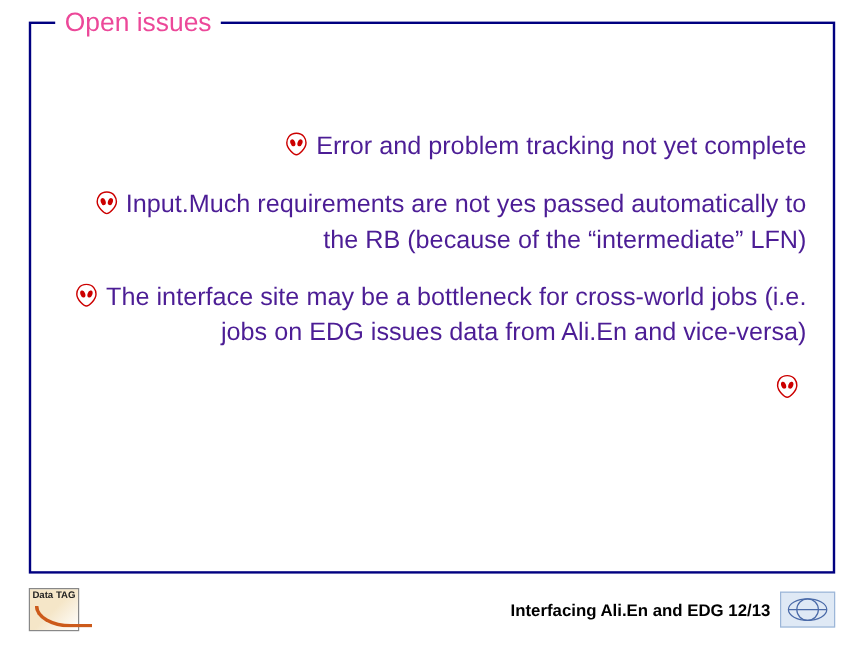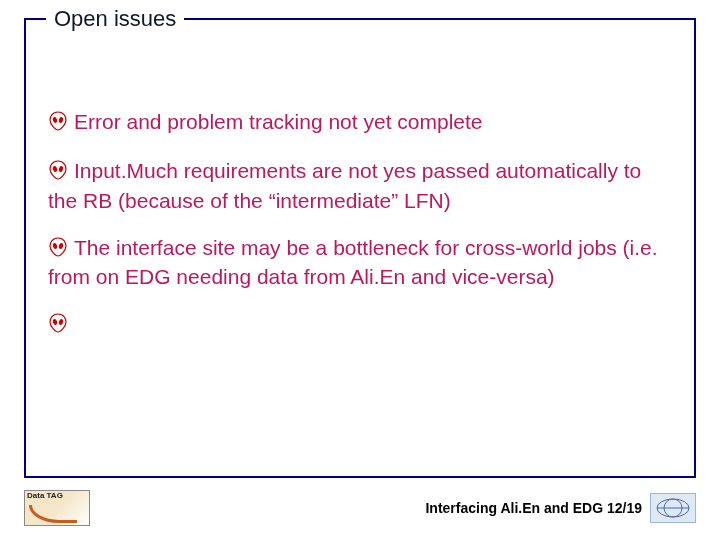--- a/index.html
+++ b/index.html
@@ -20,52 +20,53 @@
   }
   .title-wrap {
     position: absolute;
     top: -14px;
     left: 20px;
     background: #fff;
     padding: 0 8px;
   }
   .title {
     font-size: 22px;
-    color: #0f172a;
+    color: #ec4899;
     font-weight: normal;
   }
   .content {
     position: absolute;
     top: 108px;
     left: 48px;
     right: 48px;
-    color: #be185d;
+    color: #4c1d95;
     font-size: 21px;
     line-height: 1.3;
+    text-align: right;
   }
   .item {
     margin-bottom: 20px;
   }
   .bullet-icon {
     display: inline-block;
     vertical-align: -2px;
     margin-right: 6px;
   }
   .footer {
     position: absolute;
     left: 24px;
     right: 24px;
     bottom: 8px;
     height: 48px;
     display: flex;
     align-items: center;
     font-family: "Comic Sans MS", cursive, sans-serif;
   }
   .logo-left {
-    width: 66px;
+    width: 42px;
     height: 36px;
     border: 1px solid #888;
     background: linear-gradient(135deg,#f5e6c8 0%, #f5e6c8 50%, #fff 100%);
     position: relative;
     display: flex;
     flex-direction: column;
     justify-content: flex-start;
     font-size: 8px;
     font-weight: bold;
     color: #222;
@@ -139,40 +140,40 @@
         </svg>
       </span><span>Input.Much requirements are not yes passed automatically to the RB (because of the “intermediate” LFN)</span>
     </div>
     <div class="item">
       <span class="bullet-icon">
         <svg width="20" height="20" viewBox="0 0 20 20">
           <path d="M10 1 C4 1 2 6 2 9 C2 14 8 19 10 19 C12 19 18 14 18 9 C18 6 16 1 10 1 Z" fill="none" stroke="#cc0000" stroke-width="1.2"></path>
           <ellipse cx="7" cy="9" rx="2" ry="3" fill="#cc0000" transform="rotate(-20 7 9)"></ellipse>
           <ellipse cx="13" cy="9" rx="2" ry="3" fill="#cc0000" transform="rotate(20 13 9)"></ellipse>
         </svg>
-      </span><span>The interface site may be a bottleneck for cross-world jobs (i.e. from on EDG needing data from Ali.En and vice-versa)</span>
+      </span><span>The interface site may be a bottleneck for cross-world jobs (i.e. jobs on EDG issues data from Ali.En and vice-versa)</span>
     </div>
     <div class="item">
       <span class="bullet-icon">
         <svg width="20" height="20" viewBox="0 0 20 20">
           <path d="M10 1 C4 1 2 6 2 9 C2 14 8 19 10 19 C12 19 18 14 18 9 C18 6 16 1 10 1 Z" fill="none" stroke="#cc0000" stroke-width="1.2"></path>
           <ellipse cx="7" cy="9" rx="2" ry="3" fill="#cc0000" transform="rotate(-20 7 9)"></ellipse>
           <ellipse cx="13" cy="9" rx="2" ry="3" fill="#cc0000" transform="rotate(20 13 9)"></ellipse>
         </svg>
       </span>
     </div>
   </div>
 
   <div class="footer">
     <div class="logo-left">
       <span>Data TAG</span>
       <div class="arc"></div>
     </div>
     <div class="foot-right">
-      <div>Interfacing Ali.En and EDG 12/19</div>
+      <div>Interfacing Ali.En and EDG 12/13</div>
     </div>
     <div class="logo-right">
       <svg width="40" height="24" viewBox="0 0 40 24">
         <ellipse cx="20" cy="12" rx="16" ry="9" fill="none" stroke="#4a6aa8" stroke-width="1"></ellipse>
         <ellipse cx="20" cy="12" rx="9" ry="9" fill="none" stroke="#4a6aa8" stroke-width="1"></ellipse>
         <line x1="4" y1="12" x2="36" y2="12" stroke="#4a6aa8" stroke-width="1"></line>
       </svg>
     </div>
   </div>
 

